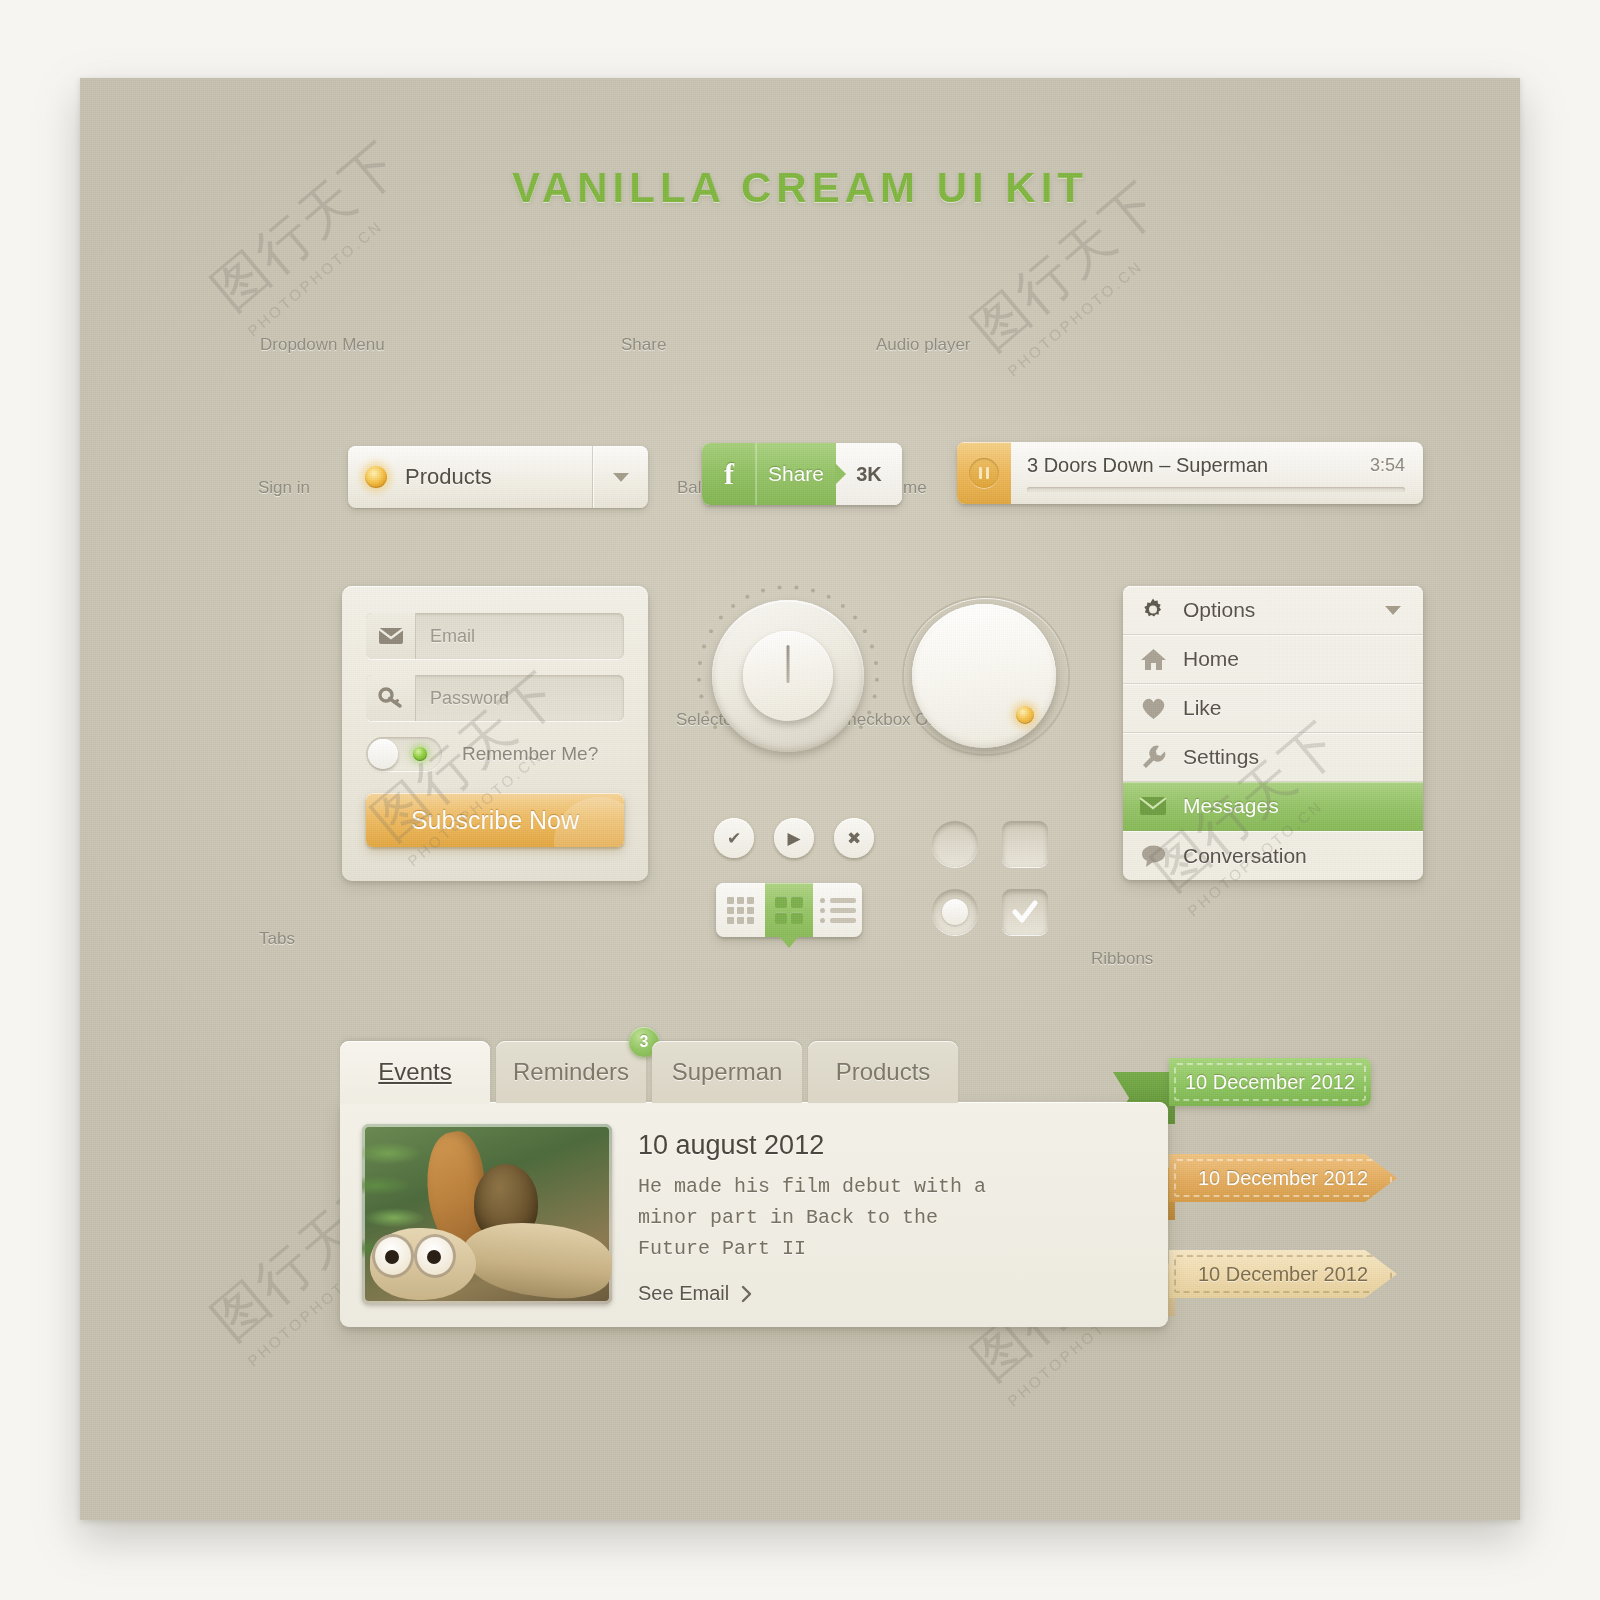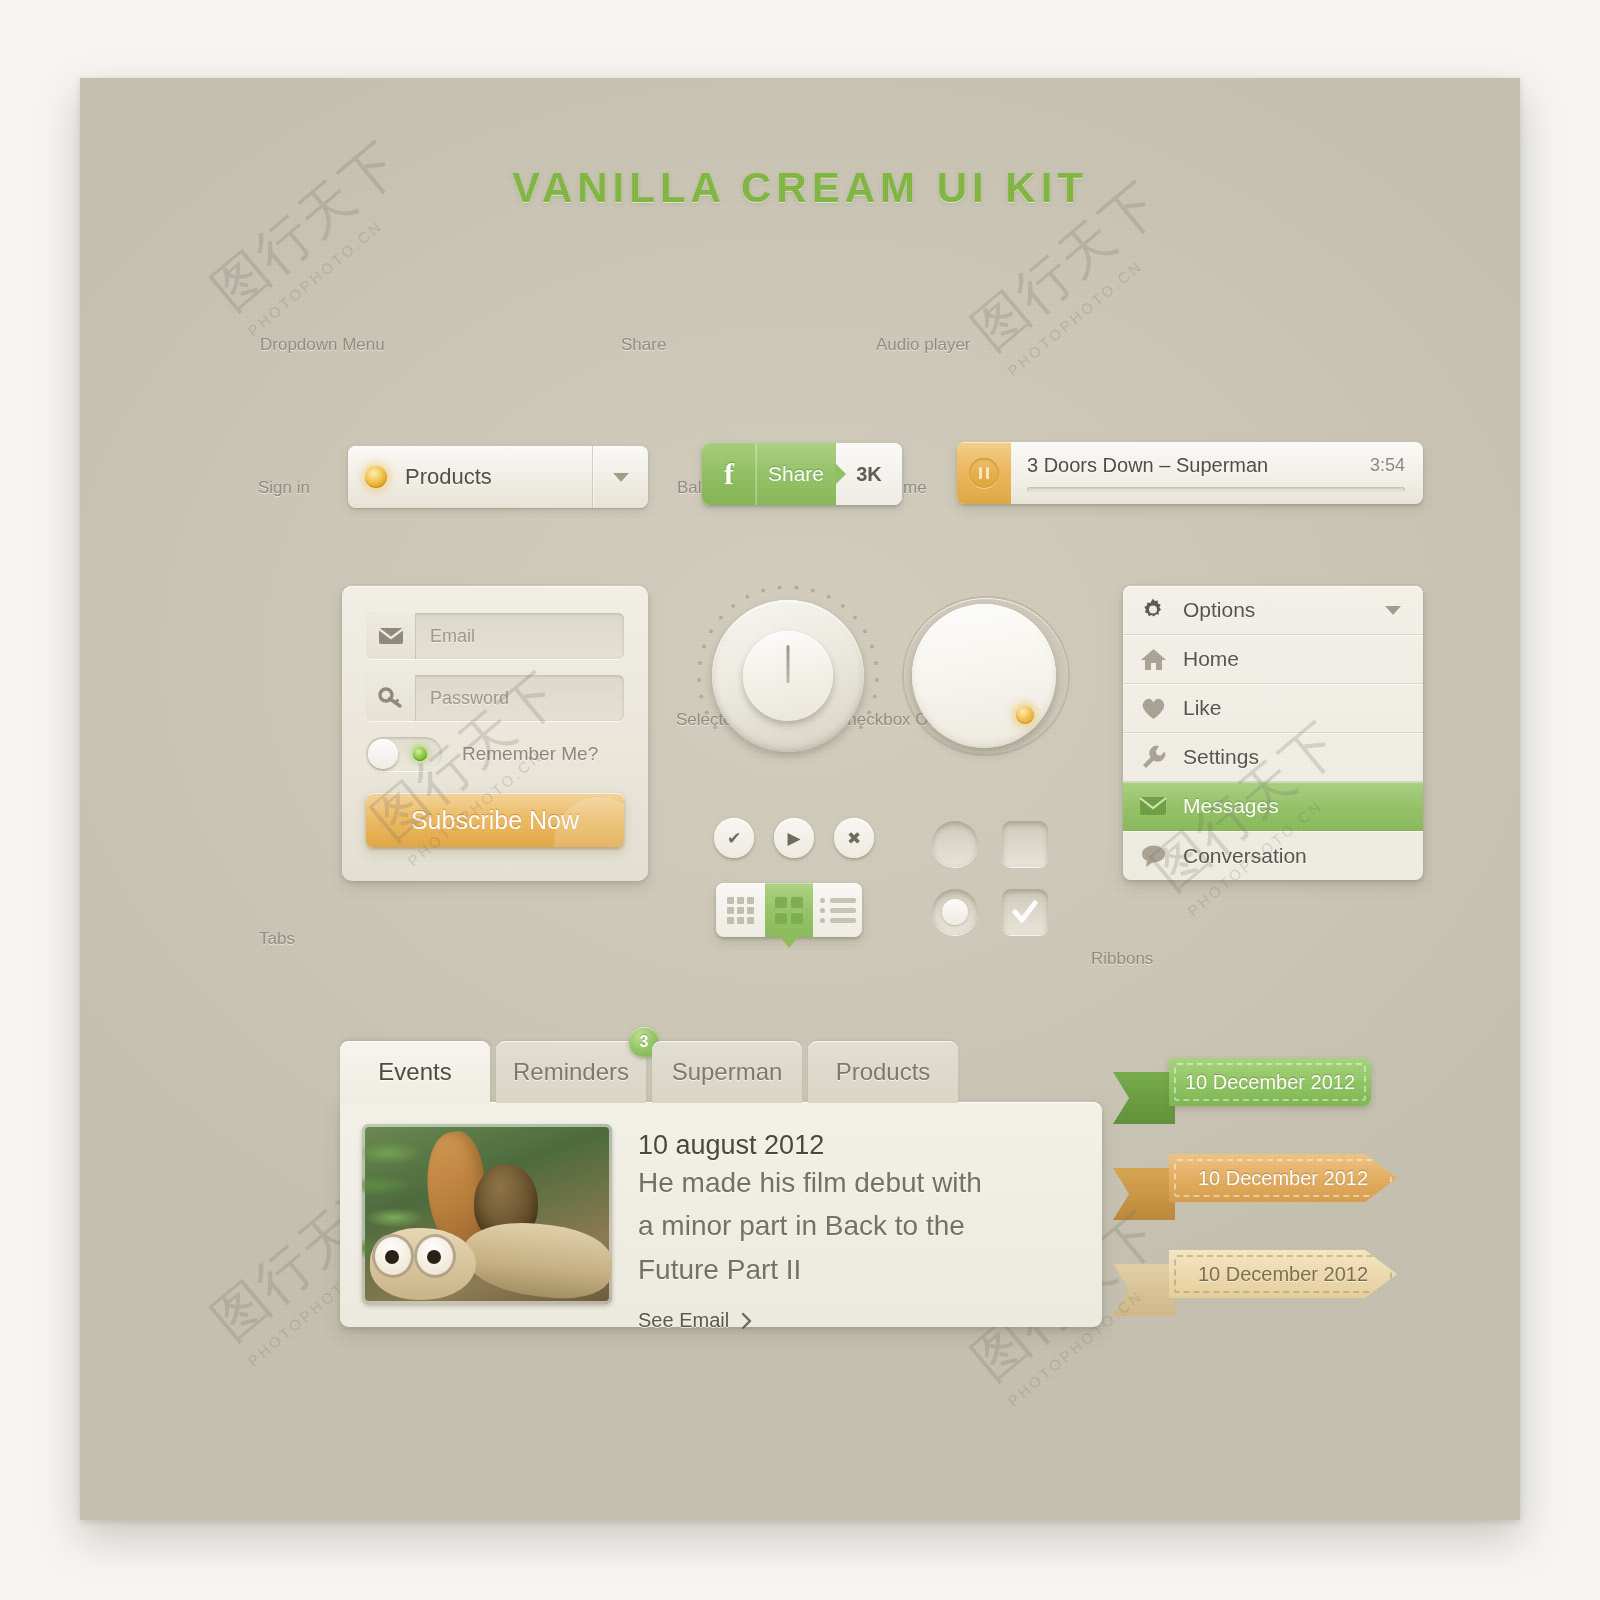--- a/index.html
+++ b/index.html
@@ -405,33 +405,34 @@
     box-shadow:inset 0 1px 0 rgba(255,255,255,0.75), 0 -1px 2px rgba(110,103,85,0.15);
     display:flex;align-items:center;justify-content:center;
     font-size:24px; color:#7e7868;
     text-shadow:0 1px 0 rgba(255,255,255,0.7);
     position:relative;
   }
   .tab.active{
     background:linear-gradient(180deg,#f6f4ed 0%, #efece2 100%);
     color:#4f4a41;
     box-shadow:inset 0 1px 0 #fff, 0 -2px 4px rgba(110,103,85,0.18);
+    text-decoration:underline;
   }
   .tab-badge{
     position:absolute; right:-13px; top:-14px;
     width:30px;height:30px;border-radius:50%;
     background:radial-gradient(circle at 38% 30%, #bfdf95 0%, #93c564 50%, #7cb14a 100%);
     box-shadow:0 2px 4px rgba(90,120,50,0.45), inset 0 1px 0 rgba(255,255,255,0.5);
     display:flex;align-items:center;justify-content:center;
     font-size:16px; color:#fff; font-weight:bold;
     text-shadow:0 -1px 1px rgba(80,115,35,0.5);
   }
   .tab-panel{
     margin-top:-1px;
-    width:762px; height:225px;
+    width:828px; height:225px;
     border-radius:0 9px 9px 9px;
     background:linear-gradient(180deg,#f3f0e8 0%, #ece9df 100%);
     box-shadow:0 3px 5px rgba(110,103,85,0.25), 0 8px 18px rgba(110,103,85,0.18),
                inset 0 1px 0 rgba(255,255,255,0.9);
     display:flex; padding:22px;
     position:relative; z-index:1;
   }
   .card-img{
     width:250px;height:180px;border-radius:7px;flex:none;
     box-shadow:0 2px 4px rgba(110,103,85,0.4), inset 0 0 0 3px rgba(255,255,255,0.55);
@@ -478,22 +479,24 @@
   .card-img .eye.l{left:10px;}
   .card-img .eye.r{left:52px;}
   .card-img .eye::after{
     content:""; position:absolute; left:13px; top:16px;
     width:14px;height:14px;border-radius:50%;
     background:#2b2015;
   }
   .card-text{padding-left:26px; padding-top:6px;}
   .card-date{font-size:27px;color:#4c473e;text-shadow:0 1px 0 rgba(255,255,255,0.7);}
   .card-body{
-    font-size:28px;color:#777164;line-height:1.55;max-width:350px;
+    margin-top:10px;
+    font-size:20px;color:#777164;line-height:1.55;max-width:350px;
     text-shadow:0 1px 0 rgba(255,255,255,0.6);
+    font-family:Liberation Mono, monospace;
   }
   .see-more{
     margin-top:18px; font-size:20px;color:#5c574d;display:flex;align-items:center;gap:12px;
     text-shadow:0 1px 0 rgba(255,255,255,0.7);
   }
 
   
   .ribbons{position:absolute; left:1033px; top:980px; width:300px;}
   .ribbon{position:relative; height:48px; margin-bottom:48px;}
   .ribbon-tail{

